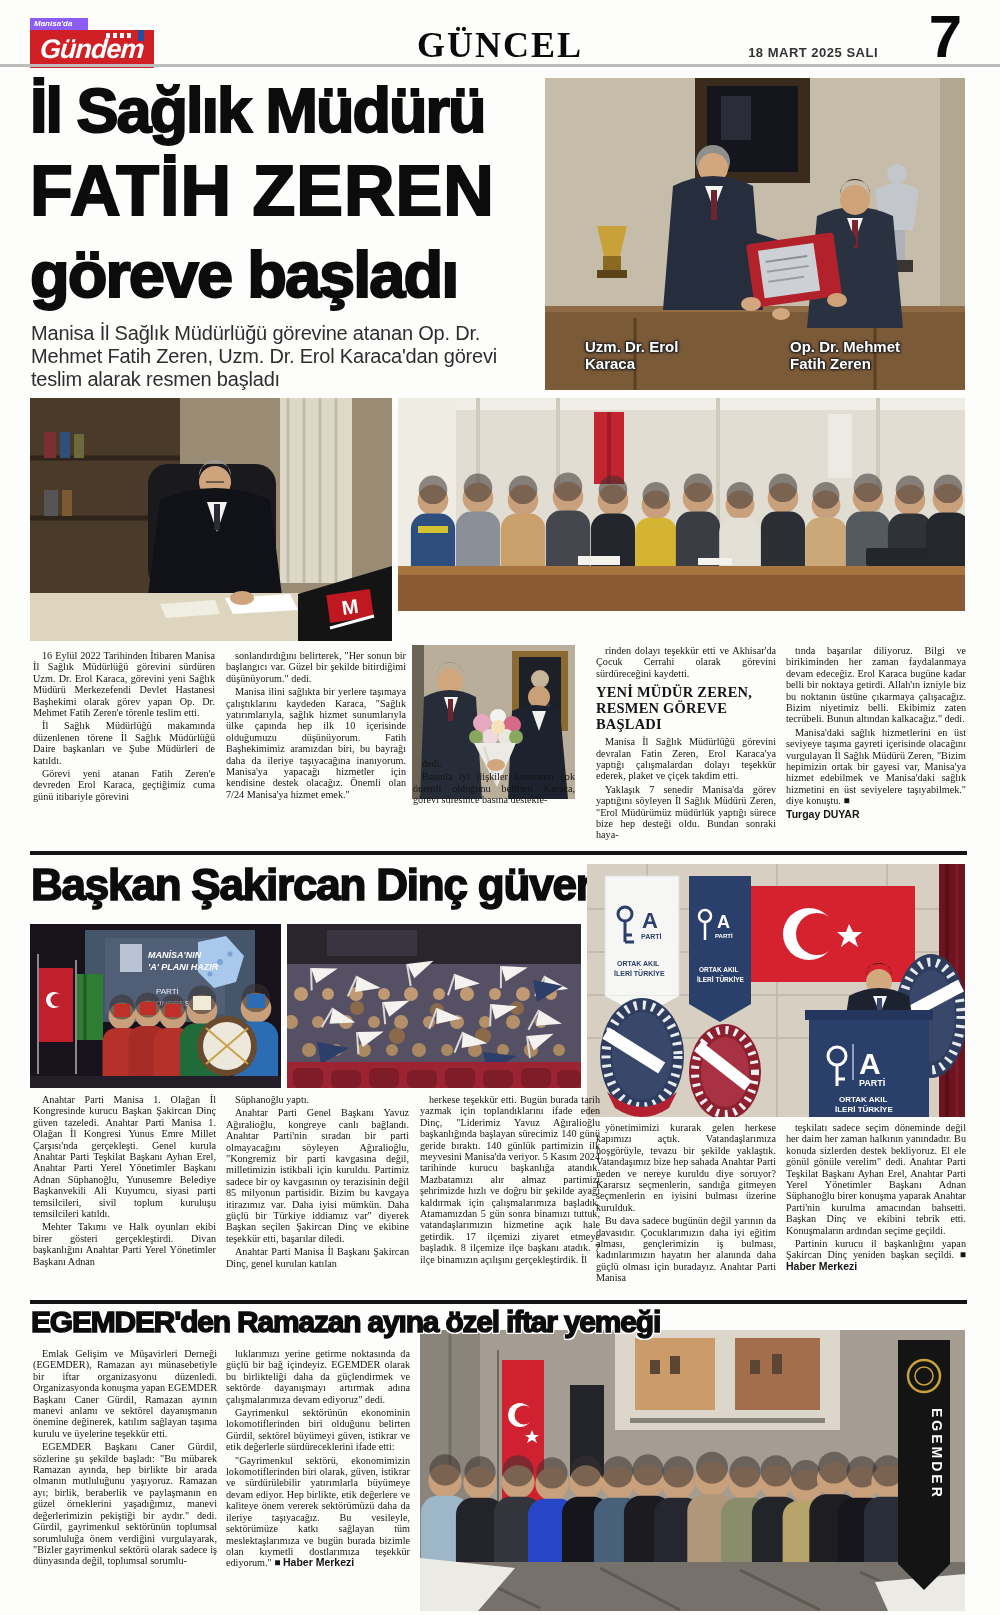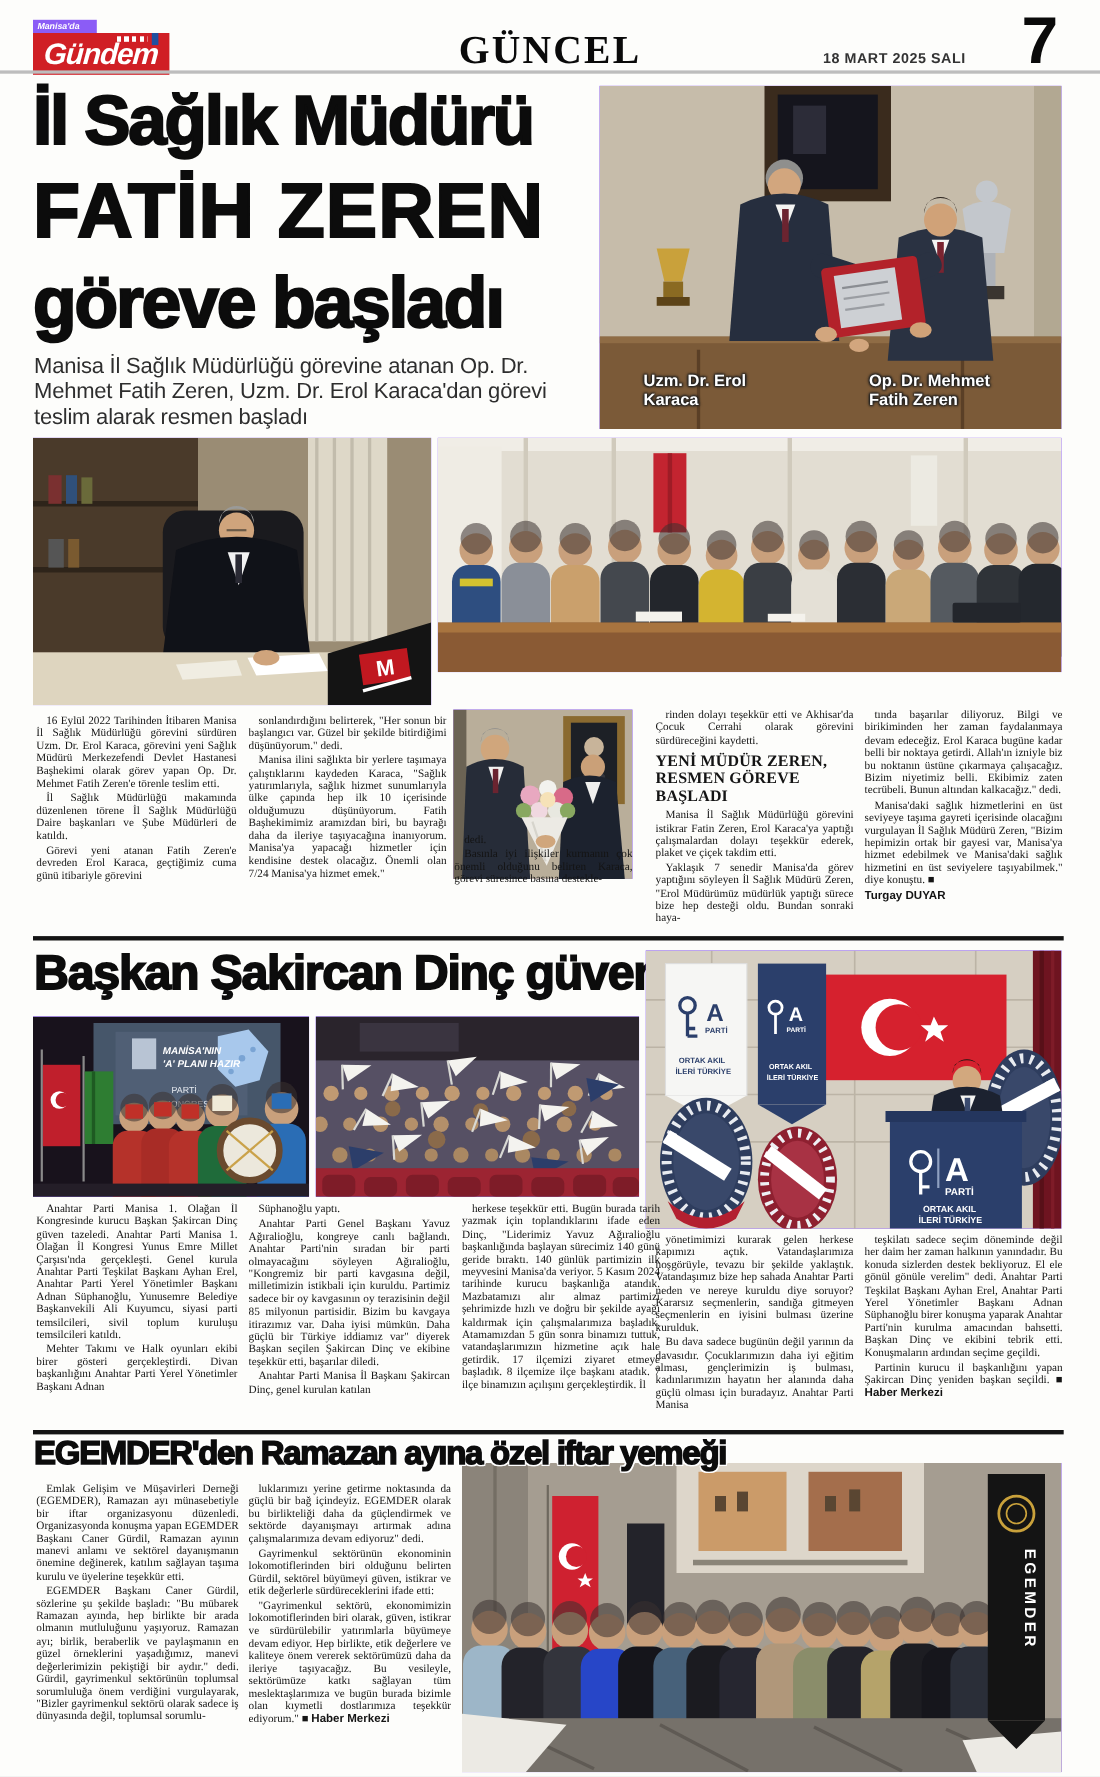--- a/index.html
+++ b/index.html
@@ -29,21 +29,21 @@
   #deck{font-size:20px;line-height:23px;color:#2e2e2e;letter-spacing:-.2px;}
   
   .col{overflow:hidden;font-family:"Liberation Serif",serif;font-size:10.2px;line-height:11.4px;
        color:#141414;text-align:justify;}
   .col p{margin:0 0 2px 0;text-indent:9px;}
   .col .subhead{font-weight:bold;font-size:14.5px;line-height:16px;white-space:pre-line;text-indent:0;
        margin:5px 0 4px 0;letter-spacing:.2px;}
   .byline{font-family:"Liberation Sans",sans-serif;font-weight:bold;font-size:10.5px;text-indent:0 !important;}
   .byline-inline{font-family:"Liberation Sans",sans-serif;font-weight:bold;font-size:10.5px;}
   
-  .photo{overflow:hidden;background:#8b5cf6;}
+  .photo{overflow:hidden;background:#ef4444;}
   .photo svg{display:block;width:100%;height:100%;}
   .cap{position:absolute;color:#fff;font-weight:bold;font-size:15px;line-height:17px;white-space:pre-line;
        text-shadow:1px 1px 2px #222,-1px -1px 2px #222,1px -1px 2px #222,-1px 1px 2px #222;}
 </style>
 </head>
 <body>
 
 <div id="page">
 
   <svg width="0" height="0" style="position:absolute" aria-hidden="true">
@@ -276,21 +276,21 @@
   </div>
   <div class="col abs" style="left:413px;top:758px;width:162px;height:49px;">
     <p>dedi.</p>
     <p>Basınla iyi ilişkiler kurmanın çok önemli olduğunu belirten Karaca, görevi süresince basına destekle-</p>
   </div>
   <div class="col abs" style="left:596px;top:645px;width:180px;height:206px;">
     <p>rinden dolayı teşekkür etti ve Akhisar'da Çocuk Cerrahi olarak görevini sürdüreceğini kaydetti.</p>
     <div class="subhead">YENİ MÜDÜR ZEREN,
 RESMEN GÖREVE
 BAŞLADI</div>
-    <p>Manisa İl Sağlık Müdürlüğü görevini istikrar Fatin Zeren, Erol Karaca'ya yaptığı çalışmalardan dolayı teşekkür ederek, plaket ve çiçek takdim etti.</p>
+    <p>Manisa İl Sağlık Müdürlüğü görevini devralan Fatin Zeren, Erol Karaca'ya yaptığı çalışmalardan dolayı teşekkür ederek, plaket ve çiçek takdim etti.</p>
     <p>Yaklaşık 7 senedir Manisa'da görev yaptığını söyleyen İl Sağlık Müdürü Zeren, "Erol Müdürümüz müdürlük yaptığı sürece bize hep desteği oldu. Bundan sonraki haya-</p>
   </div>
   <div class="col abs" style="left:786px;top:645px;width:180px;height:206px;">
     <p>tında başarılar diliyoruz. Bilgi ve birikiminden her zaman faydalanmaya devam edeceğiz. Erol Karaca bugüne kadar belli bir noktaya getirdi. Allah'ın izniyle biz bu noktanın üstüne çıkarmaya çalışacağız. Bizim niyetimiz belli. Ekibimiz zaten tecrübeli. Bunun altından kalkacağız." dedi.</p>
     <p>Manisa'daki sağlık hizmetlerini en üst seviyeye taşıma gayreti içerisinde olacağını vurgulayan İl Sağlık Müdürü Zeren, "Bizim hepimizin ortak bir gayesi var, Manisa'ya hizmet edebilmek ve Manisa'daki sağlık hizmetini en üst seviyelere taşıyabilmek." diye konuştu. ■</p>
     <p class="byline">Turgay DUYAR</p>
   </div>
 
   <div class="abs rule-black" style="left:30px;top:851px;width:937px;"></div>
   <div class="abs hl2" style="left:31px;top:863px;font-size:44px;-webkit-text-stroke:1.6px #0c0c0c;">Başkan Şakircan Dinç güven tazeledi</div>

